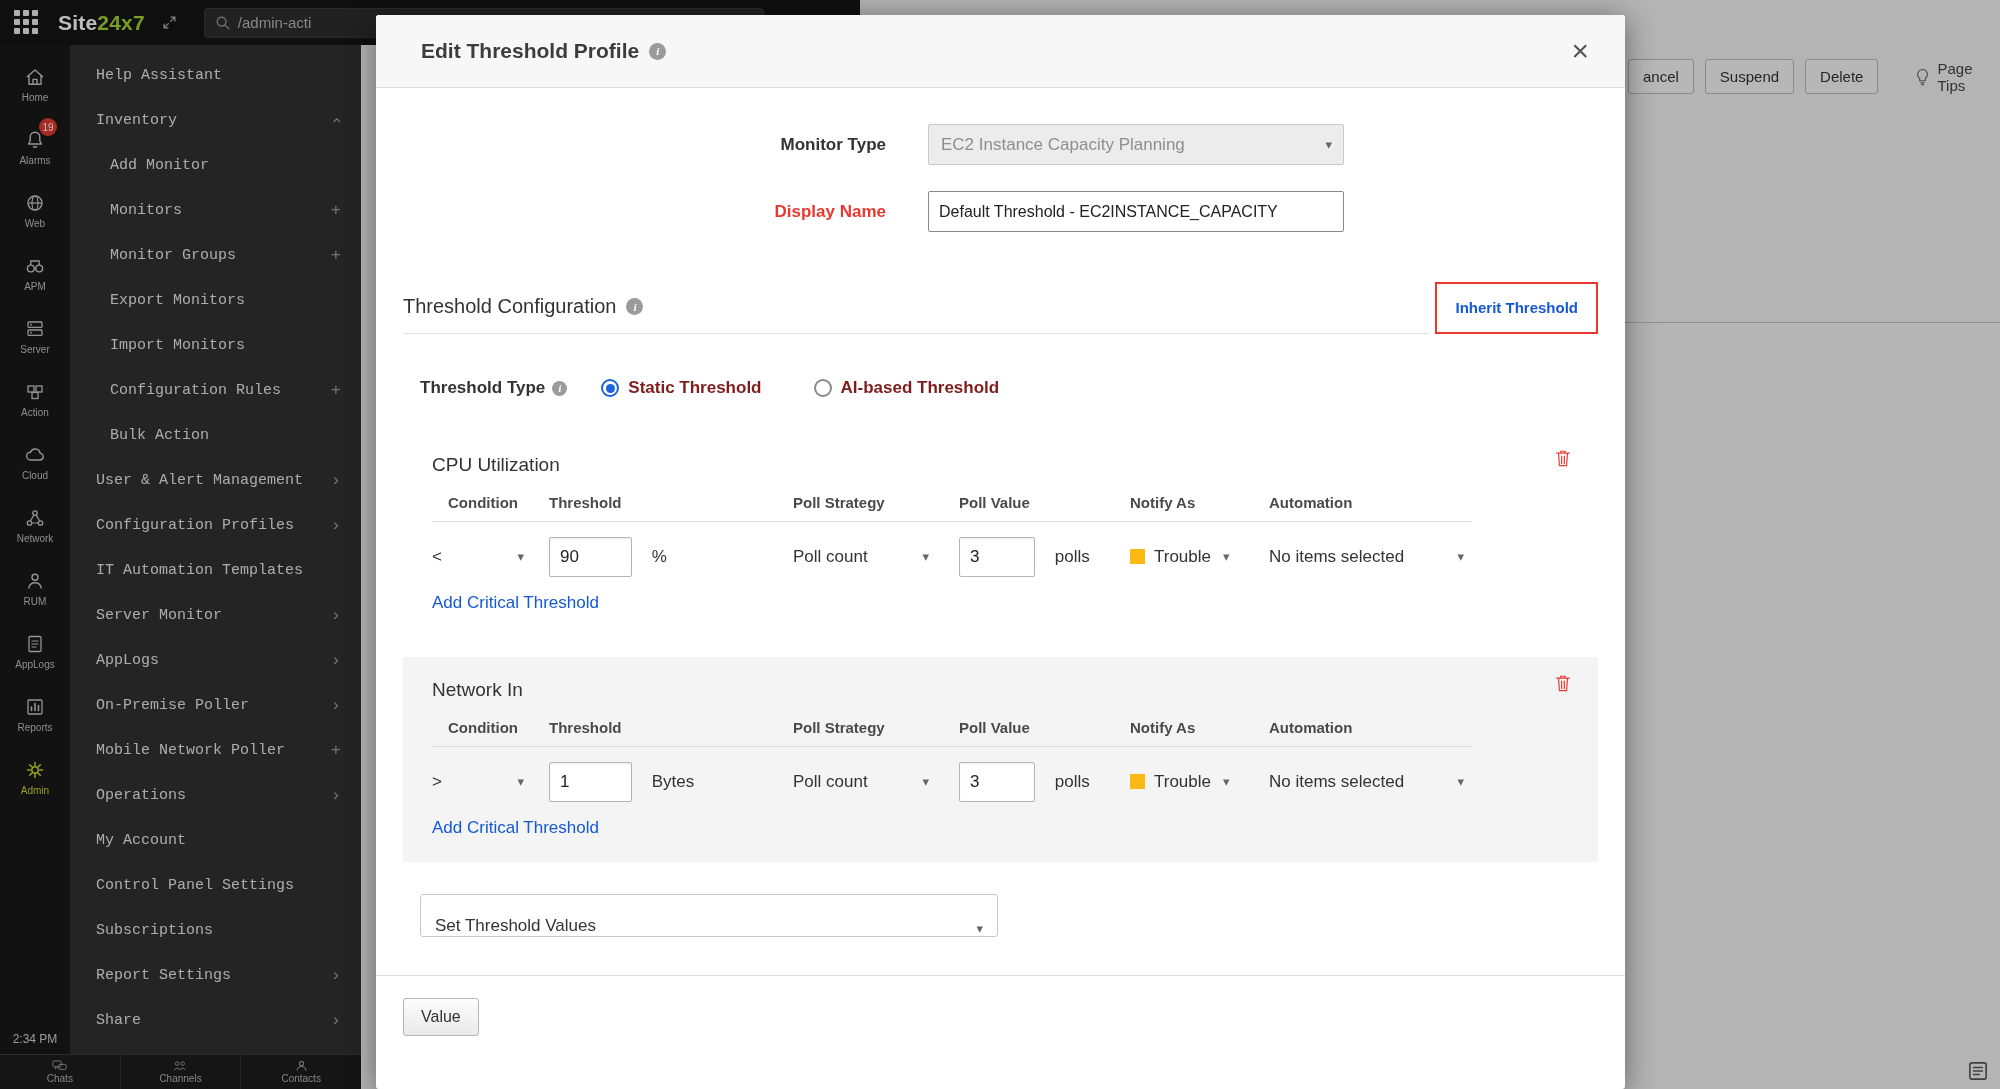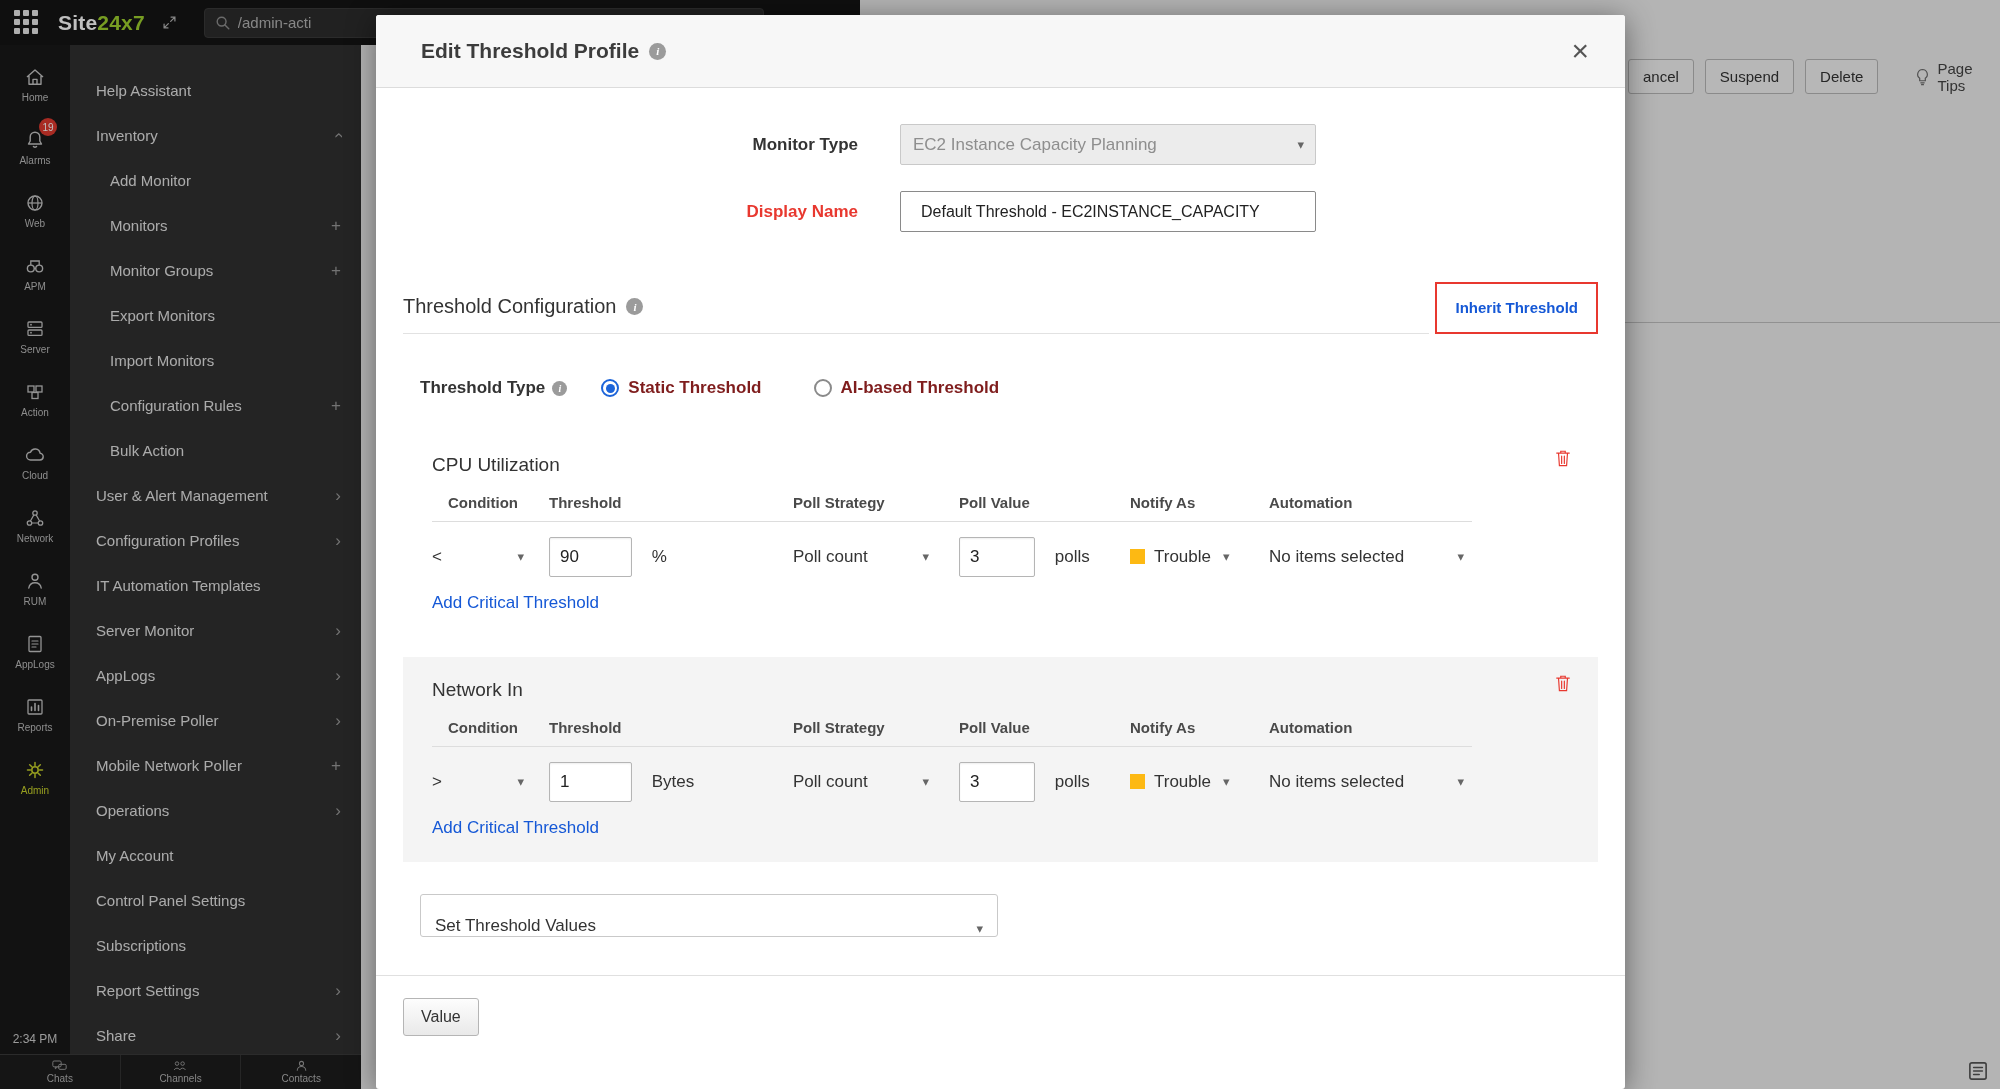--- a/index.html
+++ b/index.html
@@ -26,21 +26,21 @@
 
   
   .rail { position:absolute; left:0; top:45px; width:70px; height:1009px; background:#191919; display:flex; flex-direction:column; align-items:center; padding-top:8px; z-index:1; }
   .rail-item { position:relative; width:70px; height:63px; display:flex; flex-direction:column; align-items:center; justify-content:center; gap:4px; cursor:pointer; }
   .rail-item .rlabel { font-size:10px; color:#bdbdbd; }
   .rail-item.active .rlabel { color:#c9d32a; }
   .badge { position:absolute; top:2px; right:13px; min-width:18px; height:18px; border-radius:9px; background:#e03a2f; color:#fff; font-size:10px; display:flex; align-items:center; justify-content:center; padding:0 3px; }
   .rail-time { position:absolute; bottom:8px; left:0; width:70px; text-align:center; color:#cfcfcf; font-size:12px; }
 
   
-  .sidebar { position:absolute; left:70px; top:45px; width:291px; height:1009px; background:#303030; padding-top:23px; z-index:1; }
+  .sidebar { position:absolute; left:70px; top:45px; width:291px; height:1009px; background:#303030; padding-top:8px; z-index:1;font-family:Liberation Mono, monospace; }
   .side-item { height:45px; display:flex; align-items:center; padding:0 20px 0 26px; color:#e4e4e4; font-size:15px; cursor:pointer; }
   .side-item .slabel { flex:1; }
   .side-item.indent { padding-left:40px; }
   .sfx { color:#9a9a9a; font-size:17px; line-height:1; }
   .sfx.up { display:inline-block; transform:rotate(-90deg); }
 
   
   .bottombar { position:absolute; left:0; top:1054px; width:361px; height:35px; background:#1c1c1c; border-top:1px solid #3a3a3a; display:flex; z-index:1; }
   .bb-item { flex:1; display:flex; flex-direction:column; align-items:center; justify-content:center; gap:1px; border-right:1px solid #333; cursor:pointer; }
   .bb-item .blabel { font-size:10px; color:#b5b5b5; }
@@ -51,25 +51,25 @@
   
   .modal { position:absolute; left:376px; top:15px; width:1249px; height:1074px; background:#fff; z-index:10; border-radius:3px; box-shadow:0 4px 30px rgba(0,0,0,.45); overflow:hidden; }
   .modal-header { height:73px; background:#f7f7f7; border-bottom:1px solid #dcdcdc; display:flex; align-items:center; padding:0 36px 0 45px; }
   .modal-title { font-size:21px; font-weight:700; color:#3c3c3c; }
   .info { width:17px; height:17px; border-radius:50%; background:#9b9b9b; color:#fff; font:italic 700 11px "Liberation Serif", serif; display:inline-flex; align-items:center; justify-content:center; margin-left:10px; flex:0 0 auto; }
   .info.small { width:15px; height:15px; font-size:10px; margin-left:7px; }
   .close-x { margin-left:auto; font-size:30px; color:#555; line-height:1; cursor:pointer; }
 
   .modal-body { padding-top:36px; }
   .form-row { display:flex; align-items:center; margin-bottom:26px; }
-  .form-label { width:482px; text-align:right; font-size:17px; font-weight:600; color:#333; margin-right:42px; }
+  .form-label { width:482px; text-align:right; font-size:17px; font-weight:600; color:#333; margin-right:42px;margin-left:28px; }
   .form-label.red { color:#e8382f; }
   .sel-disabled { width:416px; height:41px; background:#ececec; border:1px solid #c9c9c9; border-radius:2px; color:#8e8e8e; font-size:17px; display:flex; align-items:center; padding:0 34px 0 12px; position:relative; }
   .sel-disabled .caret { position:absolute; right:11px; }
-  .text-input { width:416px; height:41px; border:1px solid #8a8a8a; border-radius:2px; font-size:16px; color:#222; padding:0 20px; font-family:inherit; background:#fff; }
+  .text-input { width:416px; height:41px; border:1px solid #8a8a8a; border-radius:2px; font-size:16px; color:#222; padding:0 10px; font-family:inherit; background:#fff; }
   .caret { color:#666; font-size:13px; }
 
   .config-head { display:flex; align-items:flex-end; margin:50px 27px 0 27px; }
   .config-title-wrap { flex:1; border-bottom:1px solid #e2e2e2; padding-bottom:15px; display:flex; align-items:center; }
   .config-title { font-size:20px; color:#333; font-weight:500; }
   .inherit-box { border:2px solid #e8382f; padding:15px 18px; margin-left:6px; }
   .inherit-link { color:#1558d6; font-size:15px; font-weight:600; cursor:pointer; white-space:nowrap; }
 
   .ttype-row { display:flex; align-items:center; margin:44px 0 0 44px; font-size:17px; color:#333; }
   .ttype-label { font-weight:600;text-align:center; }

